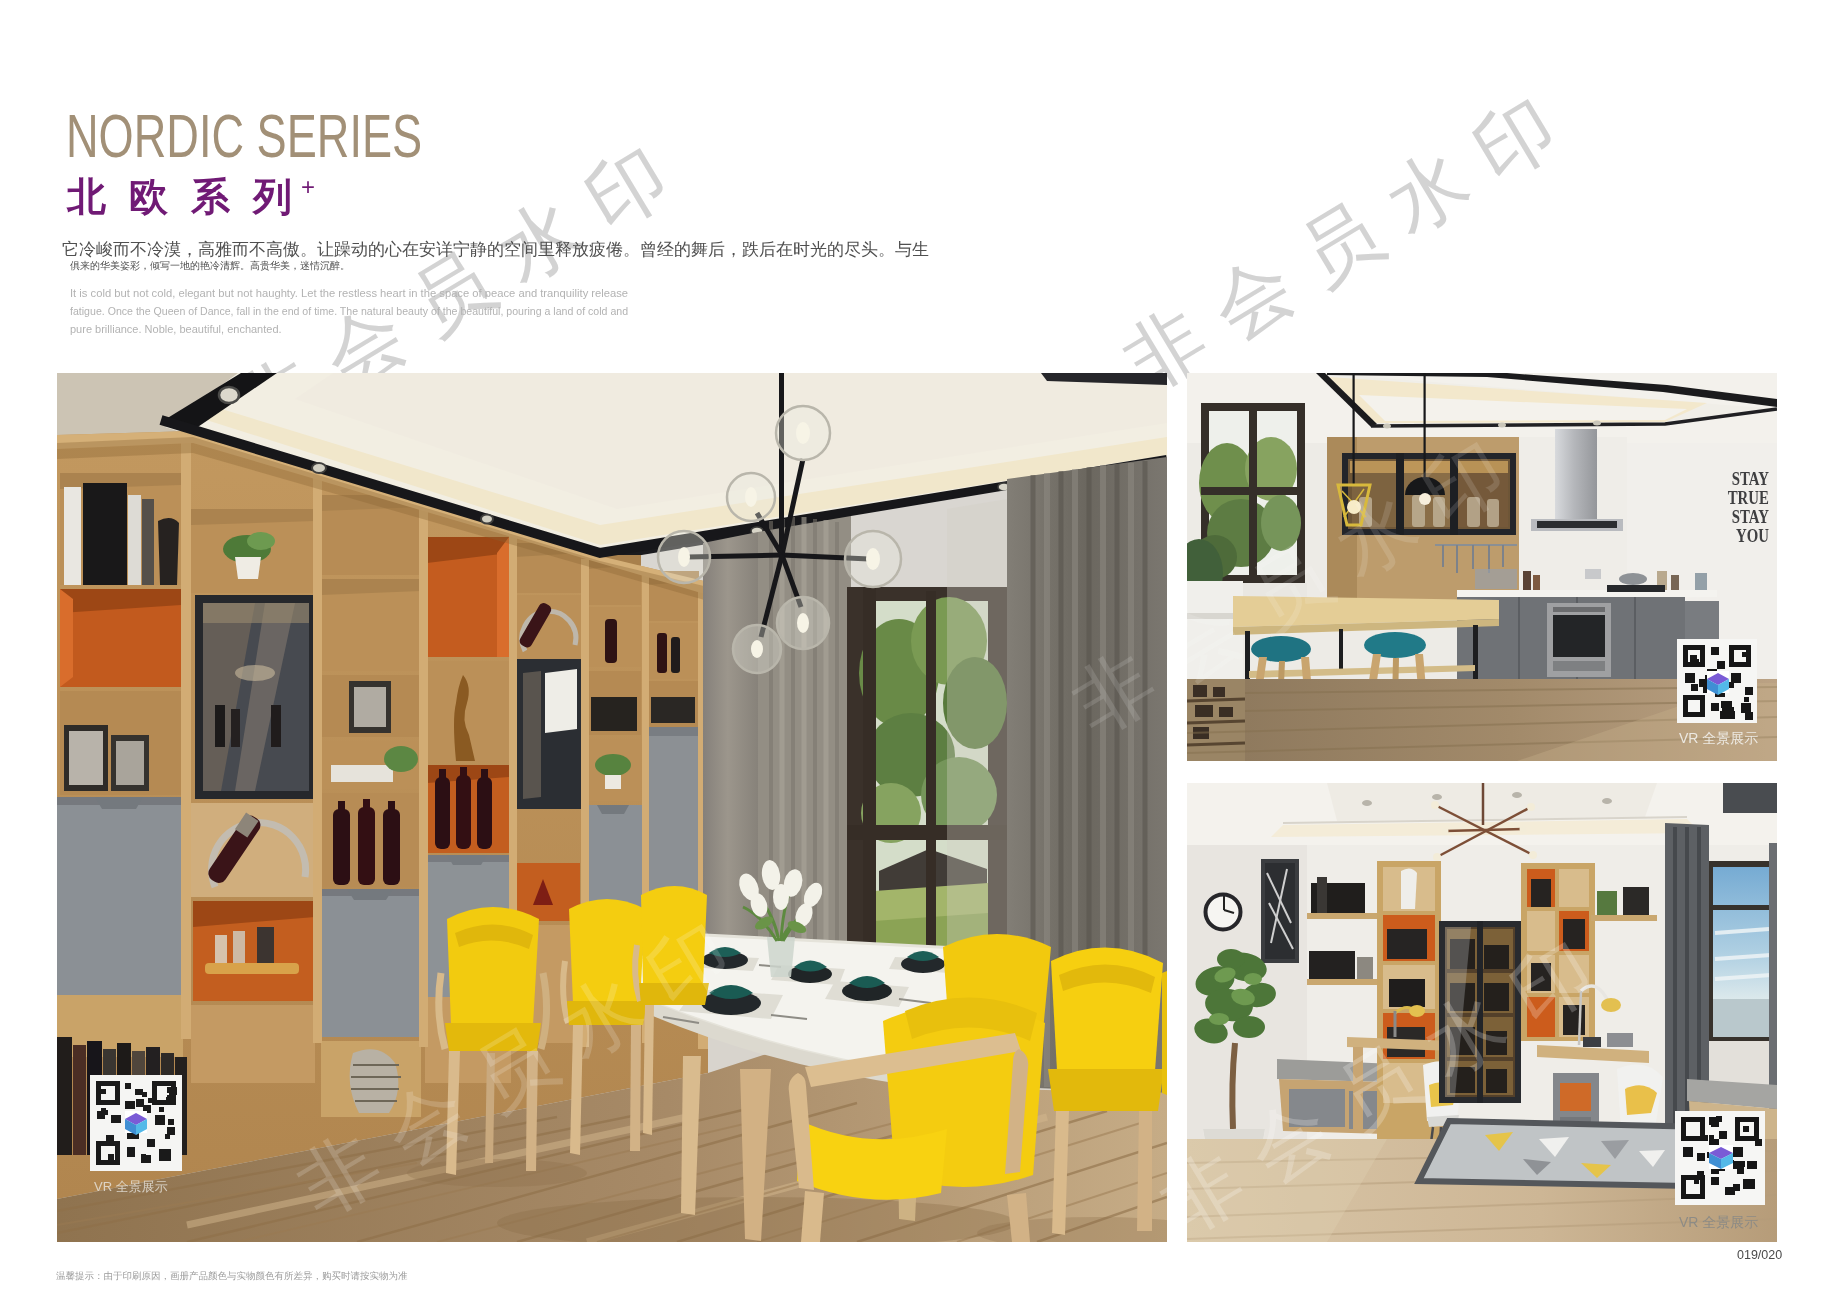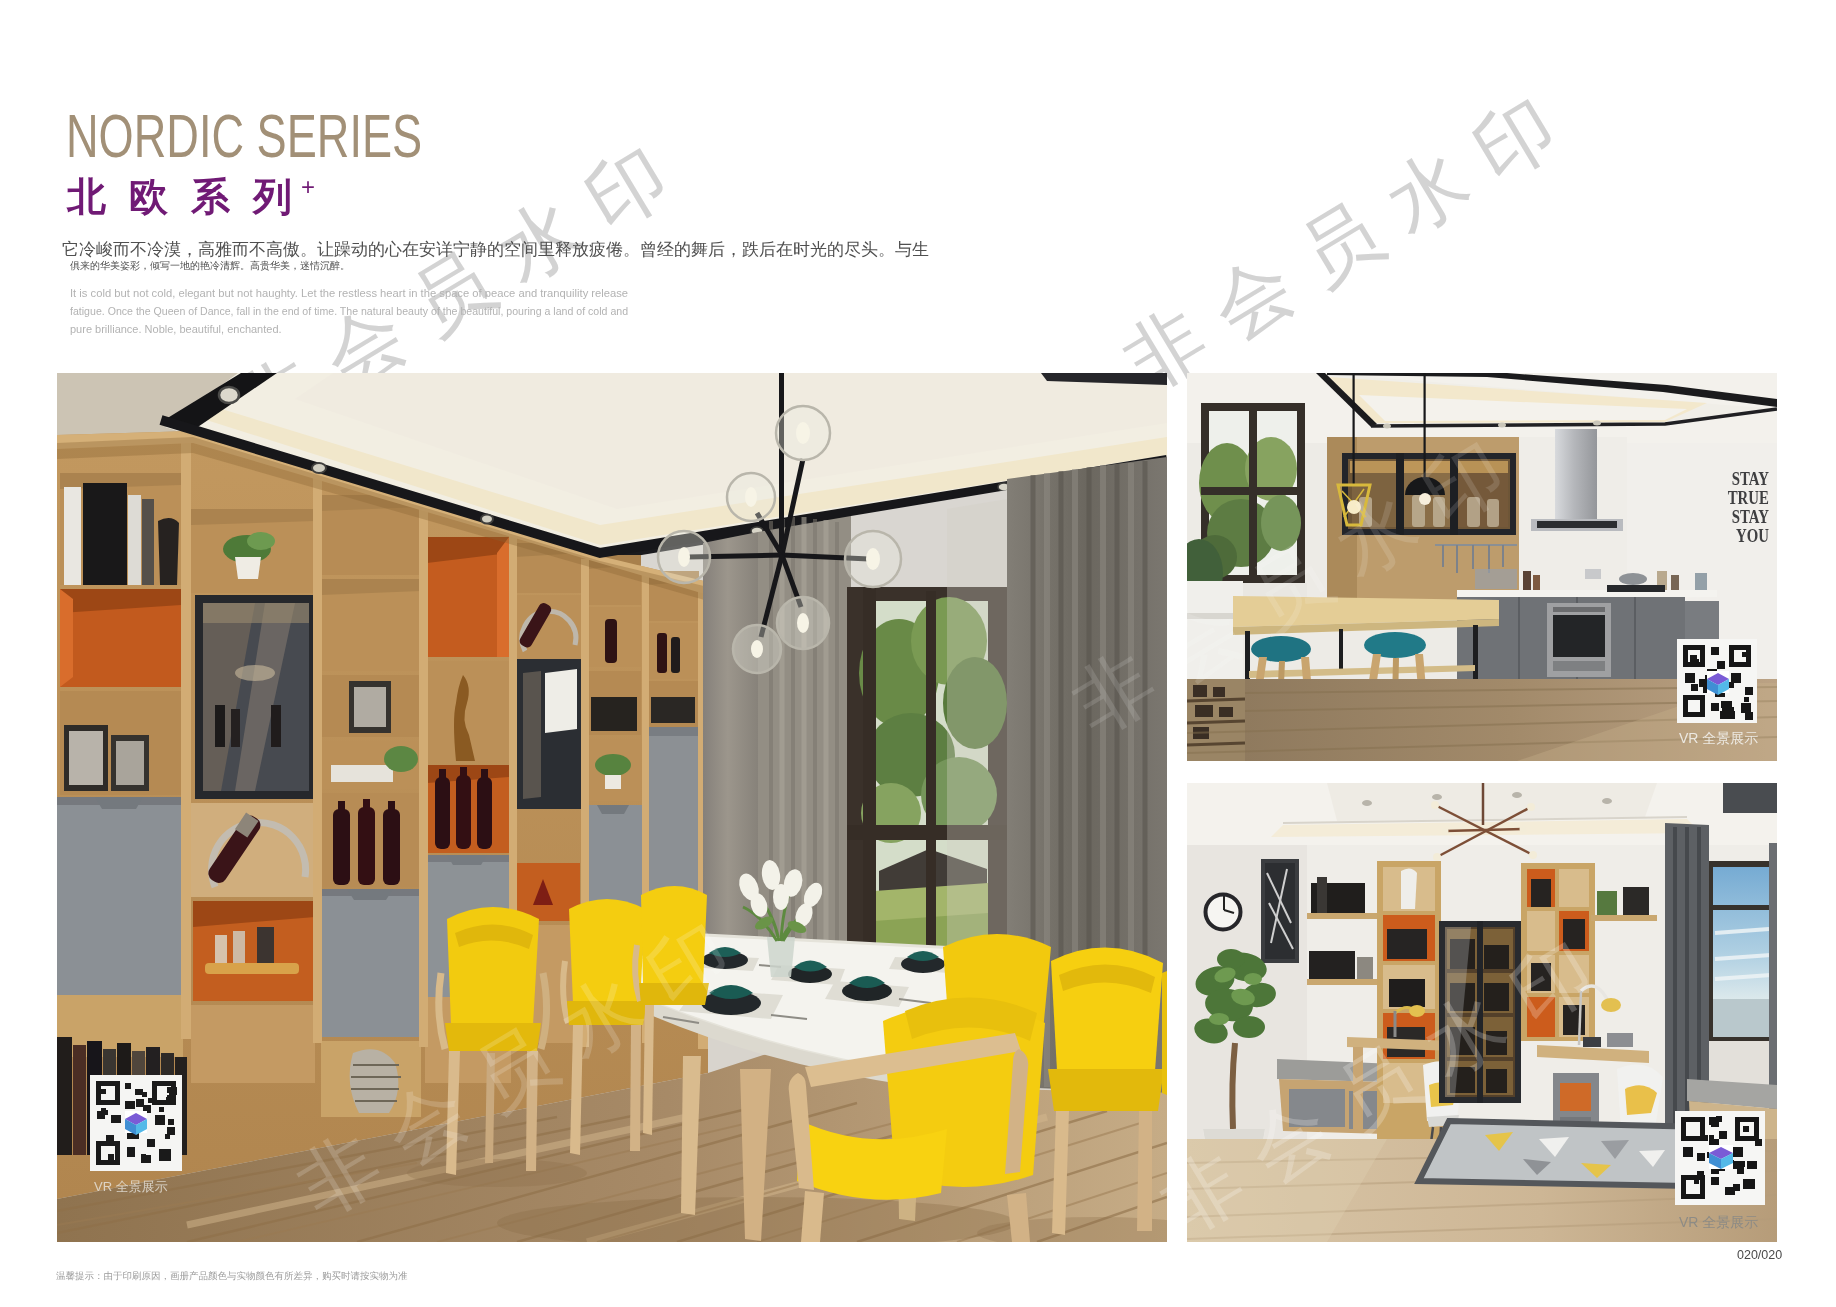--- a/index.html
+++ b/index.html
@@ -1142,13 +1142,13 @@
 </svg>
 
 <div class="wm" style="left:270px;top:1012px;font-size:78px;letter-spacing:24px;color:#ffffff;opacity:0.17;">非会员水印</div>
 
 <div class="wm" style="left:1133px;top:1030px;font-size:78px;letter-spacing:24px;color:#ffffff;opacity:0.22;">非会员水印</div>
 
 <div class="wm" style="left:1045px;top:530px;font-size:78px;letter-spacing:24px;color:#ffffff;opacity:0.13;">非会员水印</div>
 
 <div class="ln" style="left:56px;top:1250px;font-size:9.5px;color:#9b9b9b;margin-top:20px;">温馨提示：由于印刷原因，画册产品颜色与实物颜色有所差异，购买时请按实物为准</div>
 
-<div class="ln" style="left:1737px;top:1248px;font-size:12.5px;color:#4a4a4a;">020/020</div>
+<div class="ln" style="left:1737px;top:1248px;font-size:12.5px;color:#4a4a4a;">019/020</div>
 
 </body></html>

